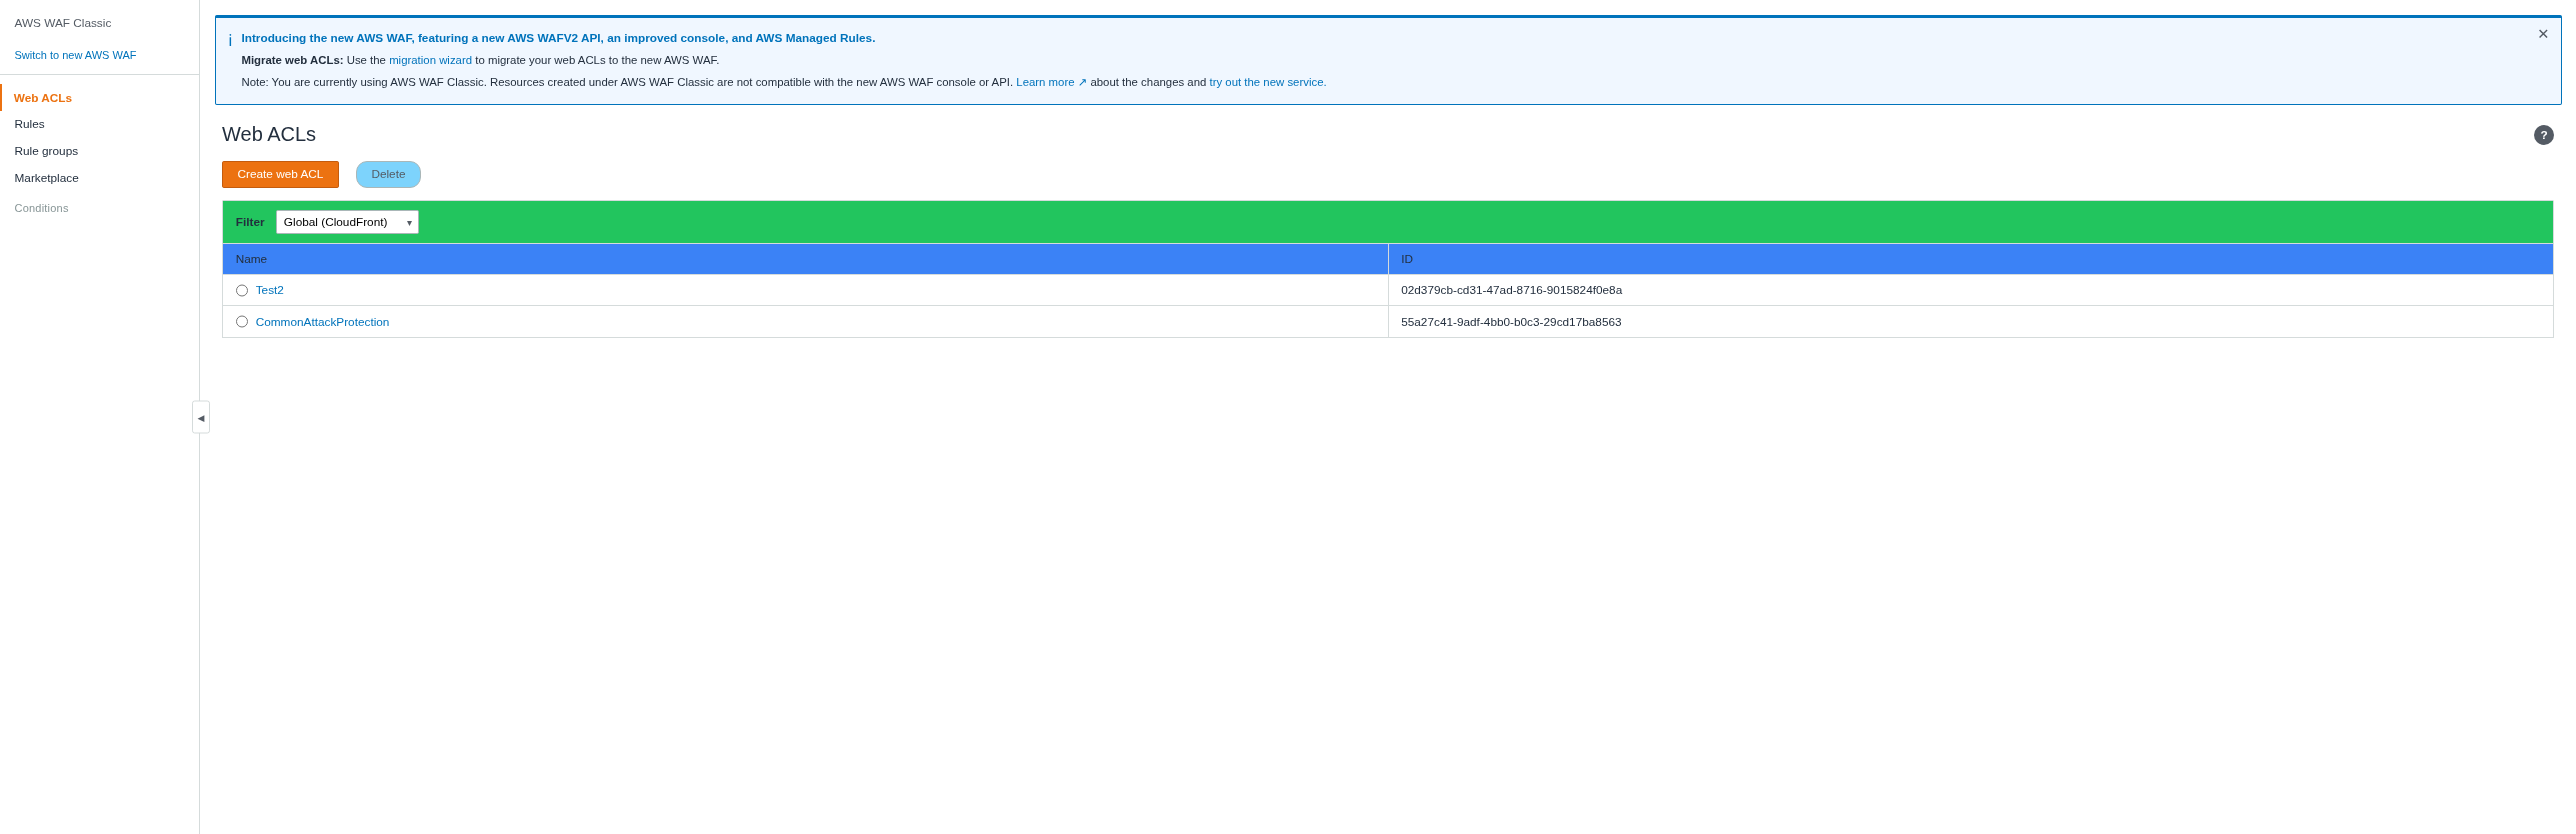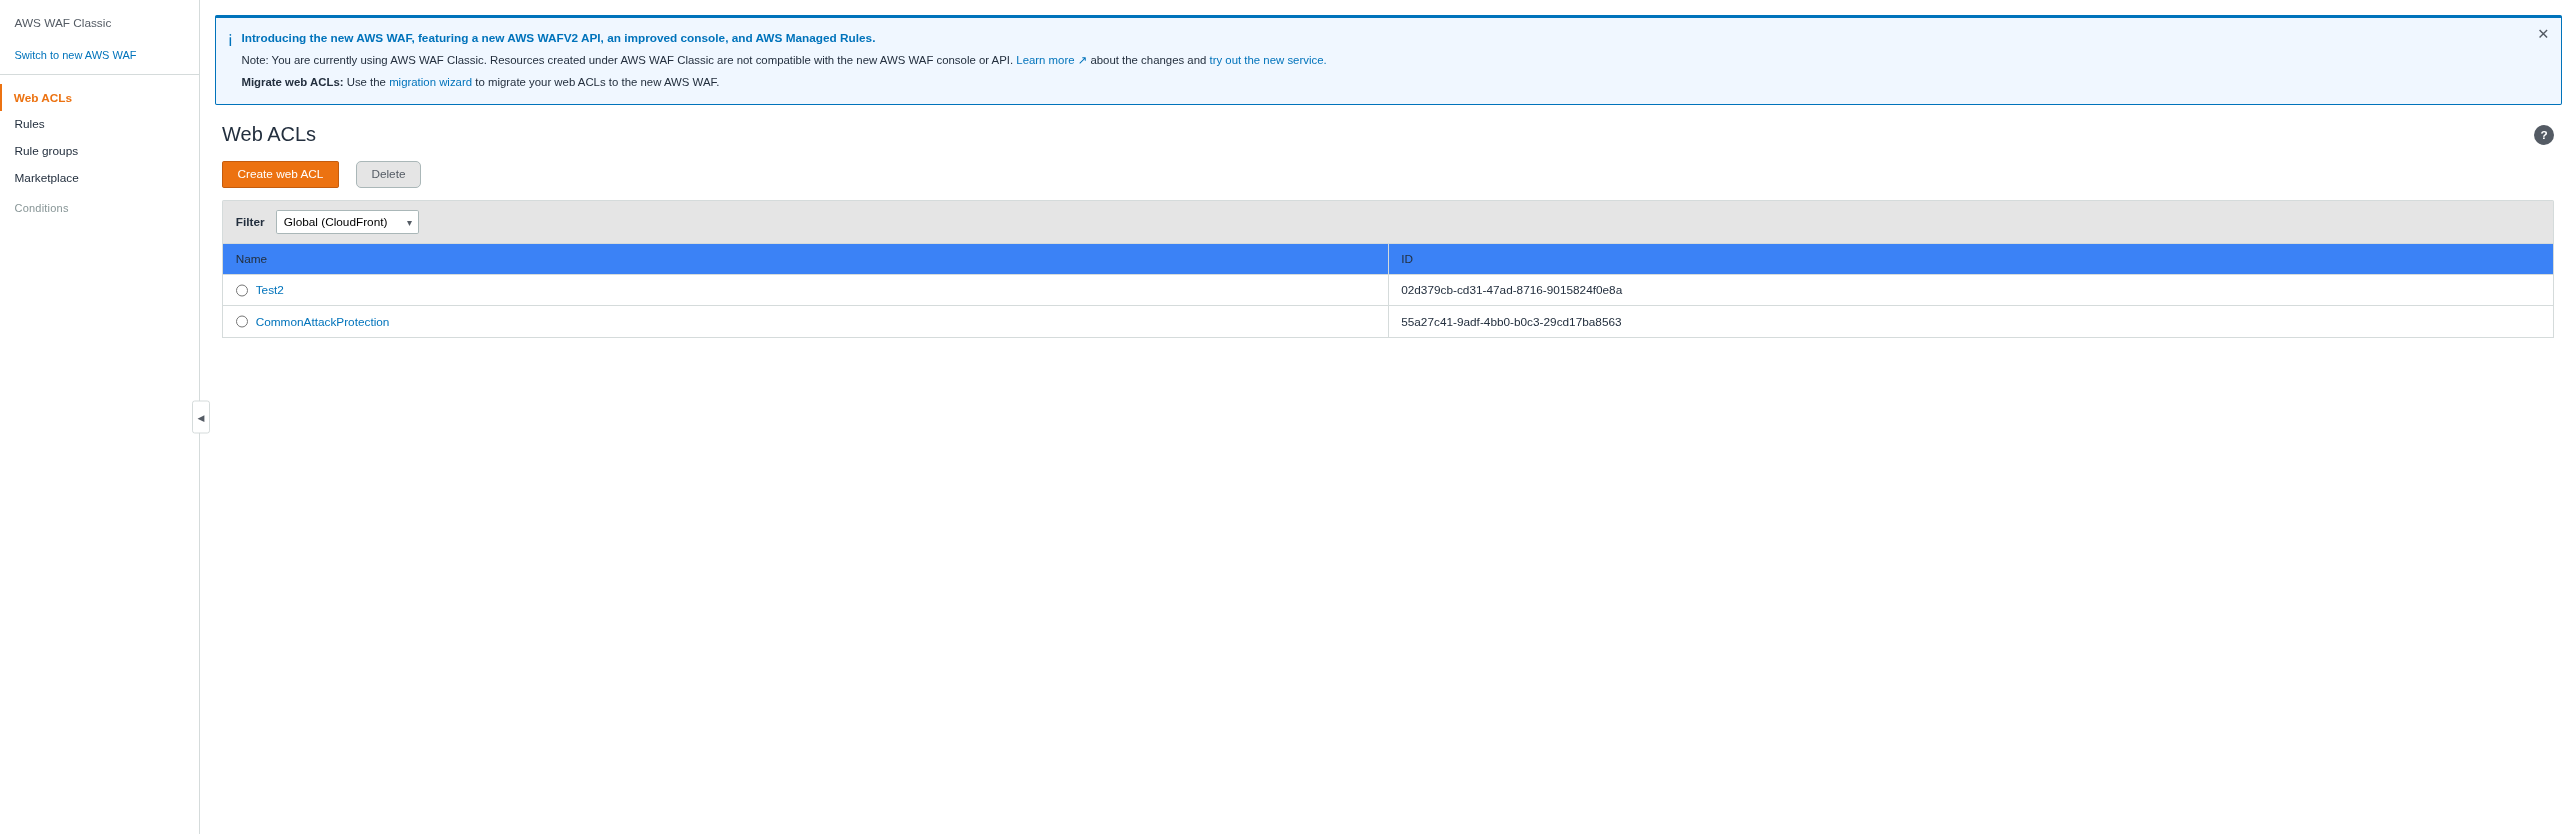--- a/index.html
+++ b/index.html
@@ -175,37 +175,37 @@
       background: #ec7211;
       color: #fff;
       border: 0.9px solid #c45c0e;
       padding: 5.5px 14.5px;
       font-size: 11.8px;
       font-weight: 500;
       cursor: pointer;
       border-radius: 1.8px;
     }
     .btn-secondary {
-      background: #e5e5e5;
+      background: #7dd3fc;
       color: #545b64;
       border: 0.9px solid #aab7b8;
       padding: 5.5px 14.5px;
       font-size: 11.8px;
       cursor: pointer;
-      border-radius: 5px;
+      border-radius: 11px;
     }
 
     
     .filter-row {
       display: flex;
       align-items: center;
       gap: 11px;
       margin-bottom: 0;
       padding: 9px 12.7px;
-      background: #e5e5e5;
+      background: #22c55e;
       border: 0.9px solid #d5dbdb;
       border-bottom: none;
       border-radius: 1.8px 1.8px 0 0;
     }
     .filter-label {
       font-weight: 700;
       font-size: 11.8px;
     }
     .filter-select {
       border: 0.9px solid #aab7b8;
@@ -296,31 +296,31 @@
   </div>
 </div>
 
 <div class="main">
 
   <div class="banner">
     <div class="banner-icon">ℹ</div>
     <div class="banner-content">
       <div class="banner-headline">Introducing the new AWS WAF, featuring a new AWS WAFV2 API, an improved console, and AWS Managed Rules.</div>
       <div class="banner-text">
+        <span class="banner-bold">Migrate web ACLs:</span>
+        <span> Use the </span>
+        <a class="banner-link">migration wizard</a>
+        <span>to migrate your web ACLs to the new AWS WAF.</span>
+      </div>
+      <div class="banner-text">
         <span>Note: You are currently using AWS WAF Classic. Resources created under AWS WAF Classic are not compatible with the new AWS WAF console or API.</span>
         <a class="banner-link"> <span>Learn more</span> ↗</a>
         <span> </span>
         <span>about the changes and</span>
         <a class="banner-link"> <span>try out the new service.</span></a>
-      </div>
-      <div class="banner-text">
-        <span class="banner-bold">Migrate web ACLs:</span>
-        <span> Use the </span>
-        <a class="banner-link">migration wizard</a>
-        <span>to migrate your web ACLs to the new AWS WAF.</span>
       </div>
     </div>
     <div class="banner-close">✕</div>
   </div>
 
   <div class="page-content">
     <div class="page-header">
       <h1 class="page-title">Web ACLs</h1>
       <div class="help-icon">?</div>
     </div>

